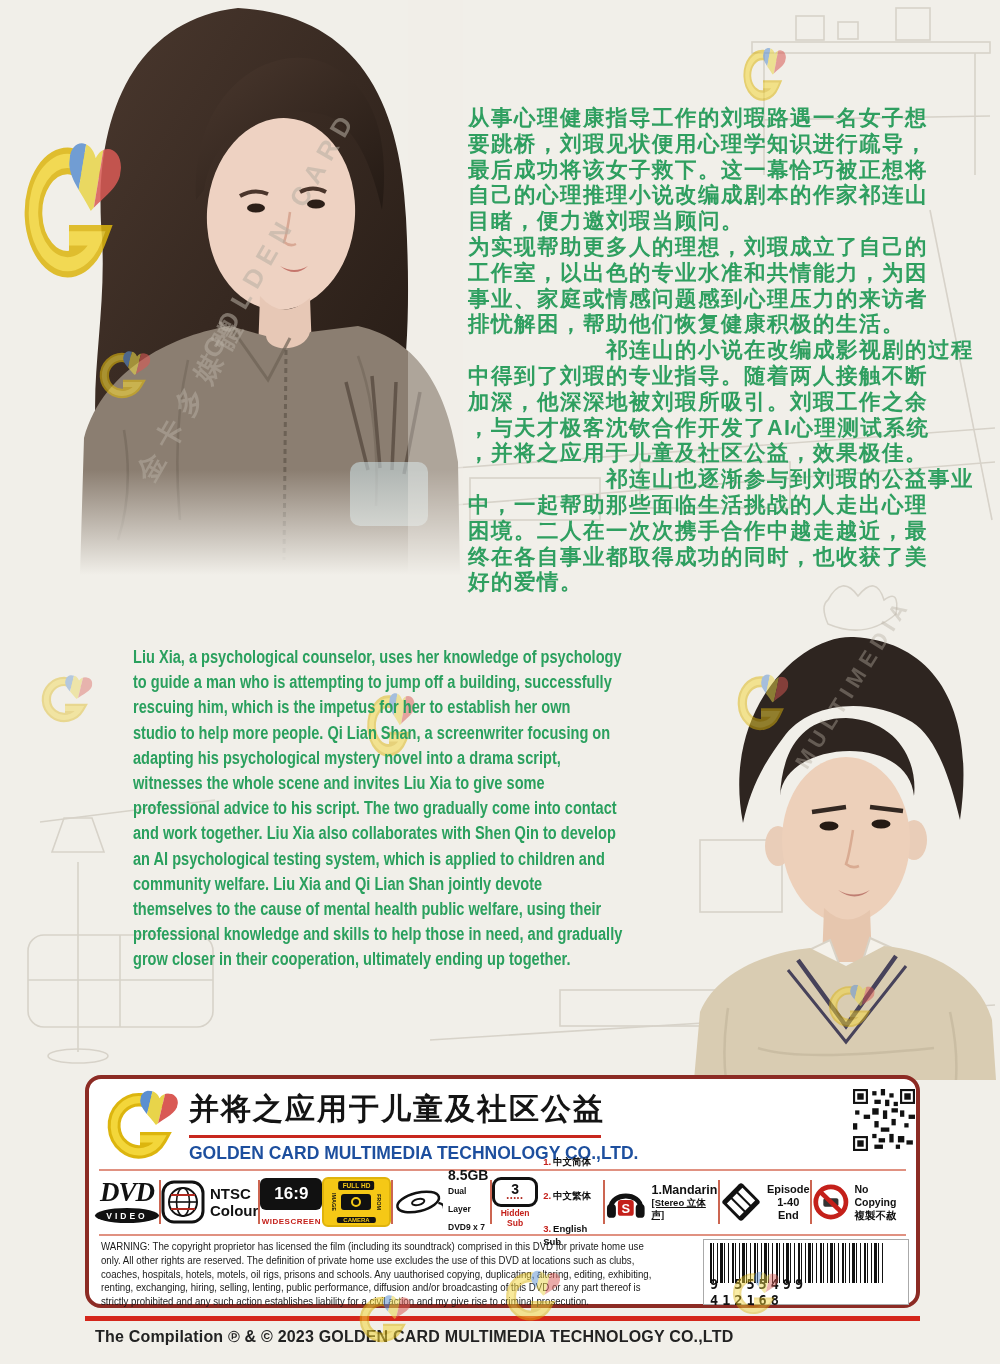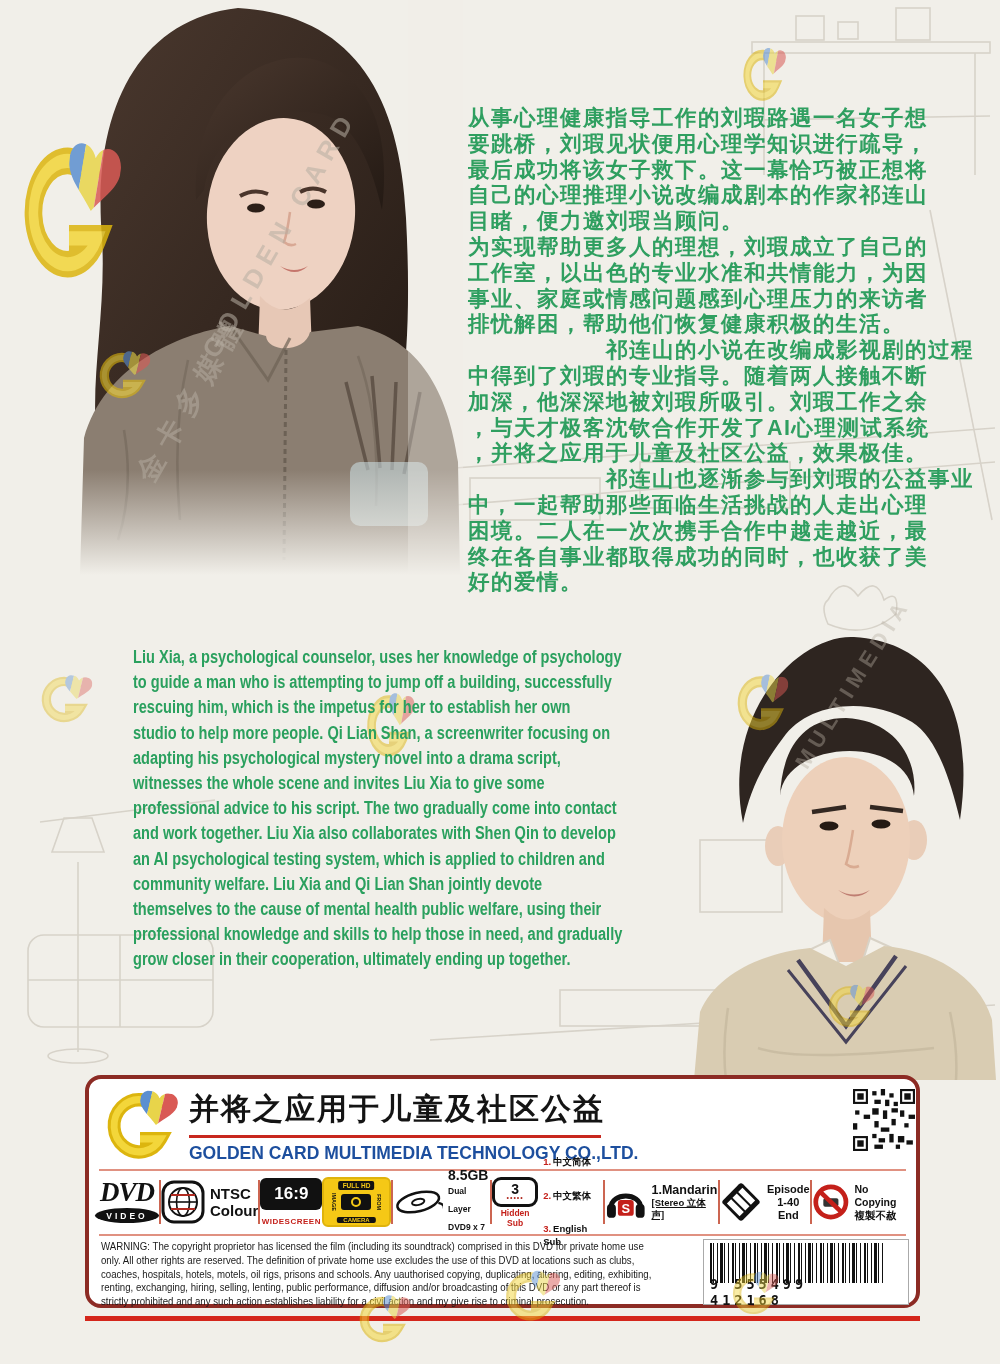--- a/index.html
+++ b/index.html
@@ -468,14 +468,15 @@
 strictly prohibited and any such action establishes liability for a civil action and my give rise to criminal prosecution.</div>
 
     <div class="barcode">
       <div class="bars"></div>
       <div class="digits">9 555499 412168</div>
     </div>
 
   </div>
 
   <div class="red-line"></div>
+  <div class="footer">The Compilation ℗ &amp; © 2023 GOLDEN CARD MULTIMEDIA TECHNOLOGY CO.,LTD</div>
 
 </div>
 
 </body></html>

